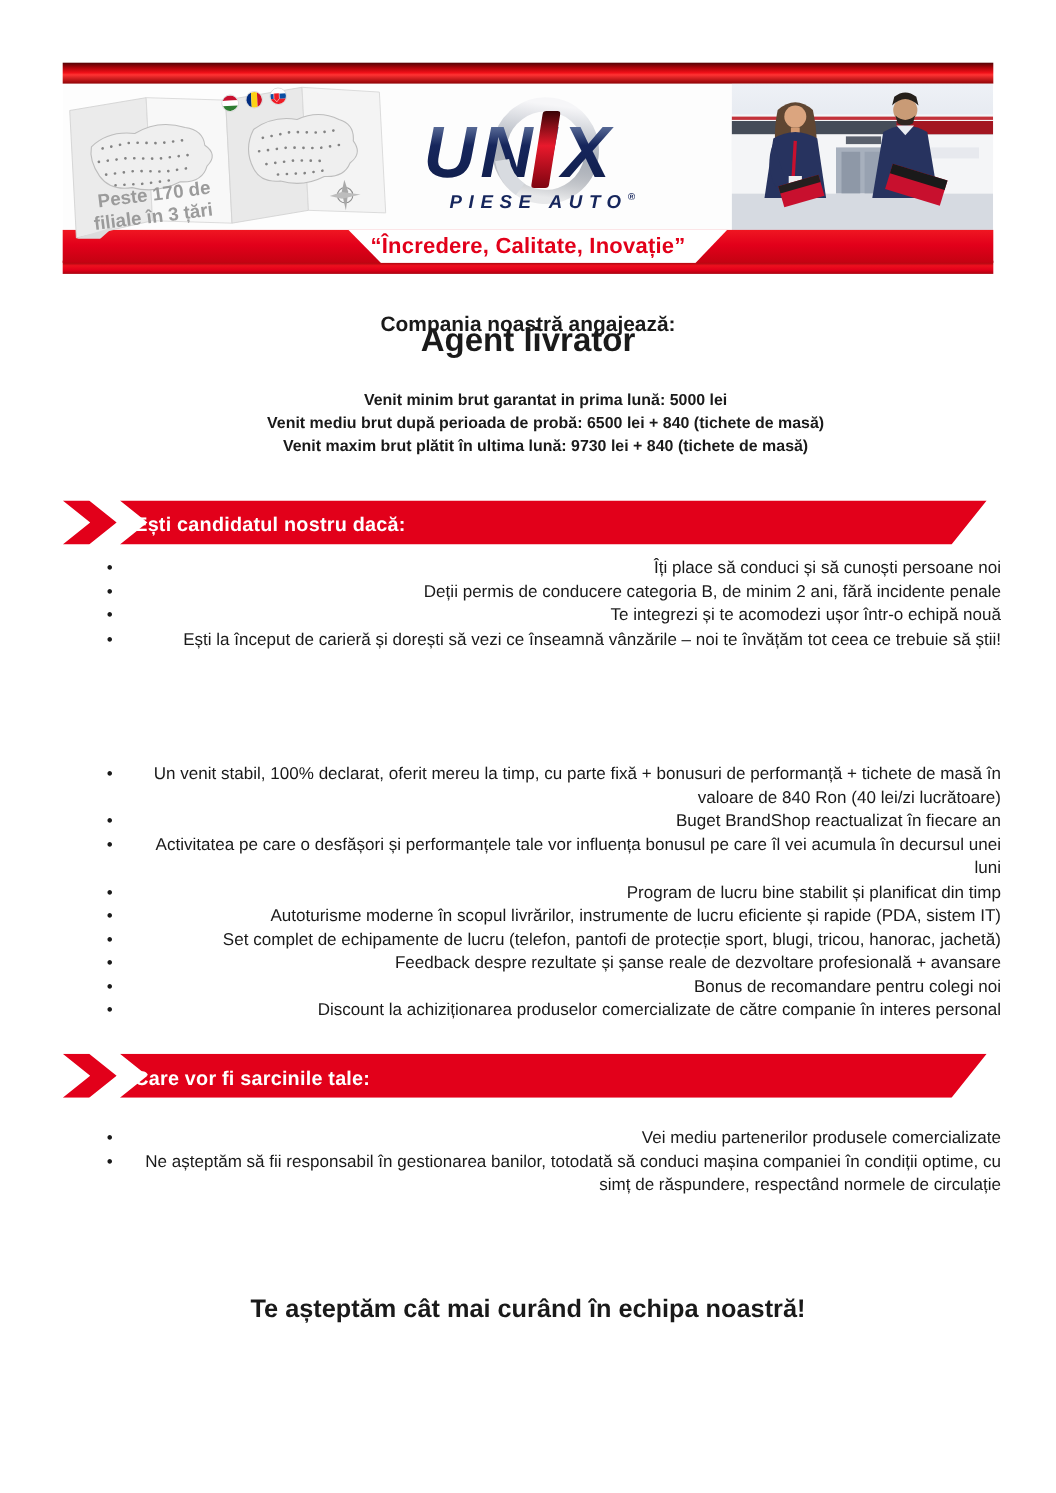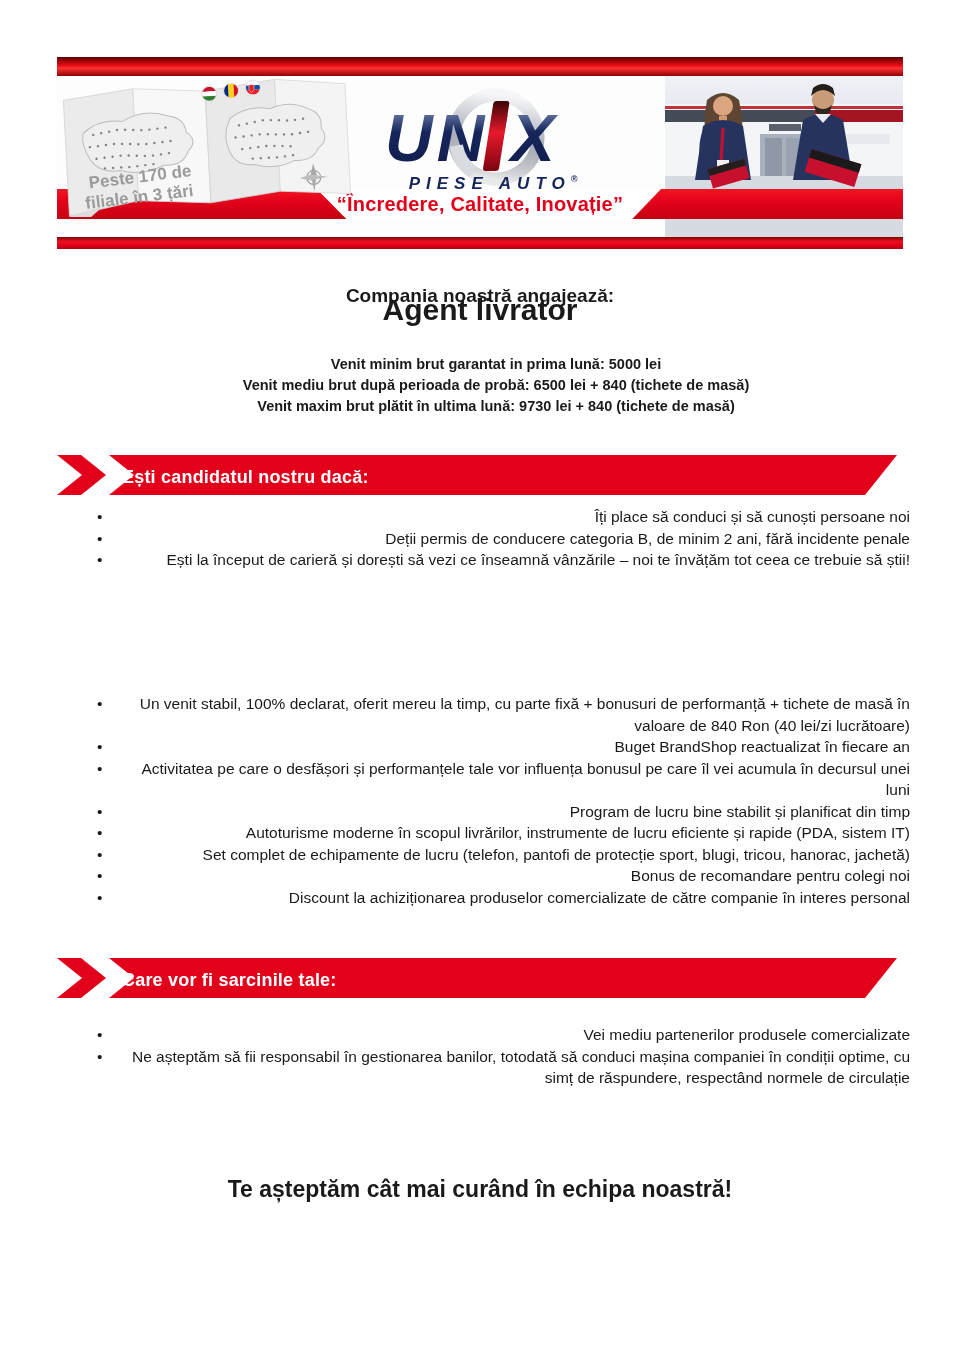--- a/index.html
+++ b/index.html
@@ -4,21 +4,21 @@
 <style>
   html,body{margin:0;padding:0;background:#fff;}
   .page{position:relative;width:960px;height:1357px;margin:0 auto;background:#fff;
         font-family:"Liberation Sans","DejaVu Sans",sans-serif;color:var(--text-black,#1a1a1a);overflow:hidden;}
 
   
   .banner{position:absolute;left:57px;top:57px;width:846px;height:192px;background:#fdfdfd;}
   .strip-top{position:absolute;left:0;top:0;right:0;height:19px;
     background:linear-gradient(180deg,#530305 0%,#a60309 22%,#f01018 48%,#ff3333 58%,#8f0206 100%);}
   .photo-wrap{position:absolute;right:0;top:19px;width:238px;height:161px;z-index:1;overflow:hidden;}
-  .band{position:absolute;left:0;top:132px;right:0;height:30px;z-index:2;
+  .band{position:absolute;left:0;top:152px;right:0;height:30px;z-index:2;
     background:linear-gradient(180deg,#f01622 0%,var(--accent-red,#e2001a) 45%,#c40212 100%);}
   .band-notch{position:absolute;inset:0;background:#fff;
     clip-path:polygon(30.7% 0,71.4% 0,68% 100%,34.2% 100%);}
   .tagline{position:absolute;inset:0;display:flex;align-items:center;justify-content:center;
     font-size:20px;font-weight:bold;letter-spacing:.2px;color:var(--accent-red,#e2001a);}
   .strip-bottom{position:absolute;left:0;top:180px;right:0;height:12px;
     background:linear-gradient(180deg,#7e0205 0%,#ee0f1e 38%,var(--accent-red,#e2001a) 70%,#a90310 100%);}
   .map-wrap{position:absolute;left:3px;top:20px;width:295px;height:140px;z-index:3;}
   .logo-wrap{position:absolute;left:268px;top:24px;width:310px;height:122px;z-index:2;}
 
@@ -227,31 +227,33 @@
     <svg viewBox="0 0 848 40" width="848" height="40" preserveAspectRatio="none">
       <polygon points="0,0 24,0 49,20 24,40 0,40 25,20" fill="var(--accent-red,#e2001a)"></polygon>
       <polygon points="52,0 840,0 808,40 52,40 77,20" fill="var(--accent-red,#e2001a)"></polygon>
     </svg>
     <span class="ribbon-label">Ești candidatul nostru dacă:</span>
   </div>
   <div class="bullet-list list-1">
 
   <div class="bullet-item">Îți place să conduci și să cunoști persoane noi</div>
       <div class="bullet-item">Deții permis de conducere categoria B, de minim 2 ani, fără incidente penale</div>
+      <div class="bullet-item">Te integrezi și te acomodezi ușor într-o echipă nouă</div>
       <div class="bullet-item">Ești la început de carieră și dorești să vezi ce înseamnă vânzările – noi te învățăm tot ceea ce trebuie să știi!</div>
     </div>
 
   <div class="bullet-list list-2">
 
   <div class="bullet-item">Un venit stabil, 100% declarat, oferit mereu la timp, cu parte fixă + bonusuri de performanță + tichete de masă în valoare de 840 Ron (40 lei/zi lucrătoare)</div>
       <div class="bullet-item">Buget BrandShop reactualizat în fiecare an</div>
       <div class="bullet-item">Activitatea pe care o desfășori și performanțele tale vor influența bonusul pe care îl vei acumula în decursul unei luni</div>
       <div class="bullet-item">Program de lucru bine stabilit și planificat din timp</div>
       <div class="bullet-item">Autoturisme moderne în scopul livrărilor, instrumente de lucru eficiente și rapide (PDA, sistem IT)</div>
       <div class="bullet-item">Set complet de echipamente de lucru (telefon, pantofi de protecție sport, blugi, tricou, hanorac, jachetă)</div>
+      <div class="bullet-item">Feedback despre rezultate și șanse reale de dezvoltare profesională + avansare</div>
       <div class="bullet-item">Bonus de recomandare pentru colegi noi</div>
       <div class="bullet-item">Discount la achiziționarea produselor comercializate de către companie în interes personal</div>
     </div>
 
   <div class="ribbon ribbon-3">
     <svg viewBox="0 0 848 40" width="848" height="40" preserveAspectRatio="none">
       <polygon points="0,0 24,0 49,20 24,40 0,40 25,20" fill="var(--accent-red,#e2001a)"></polygon>
       <polygon points="52,0 840,0 808,40 52,40 77,20" fill="var(--accent-red,#e2001a)"></polygon>
     </svg>
     <span class="ribbon-label">Care vor fi sarcinile tale:</span>

